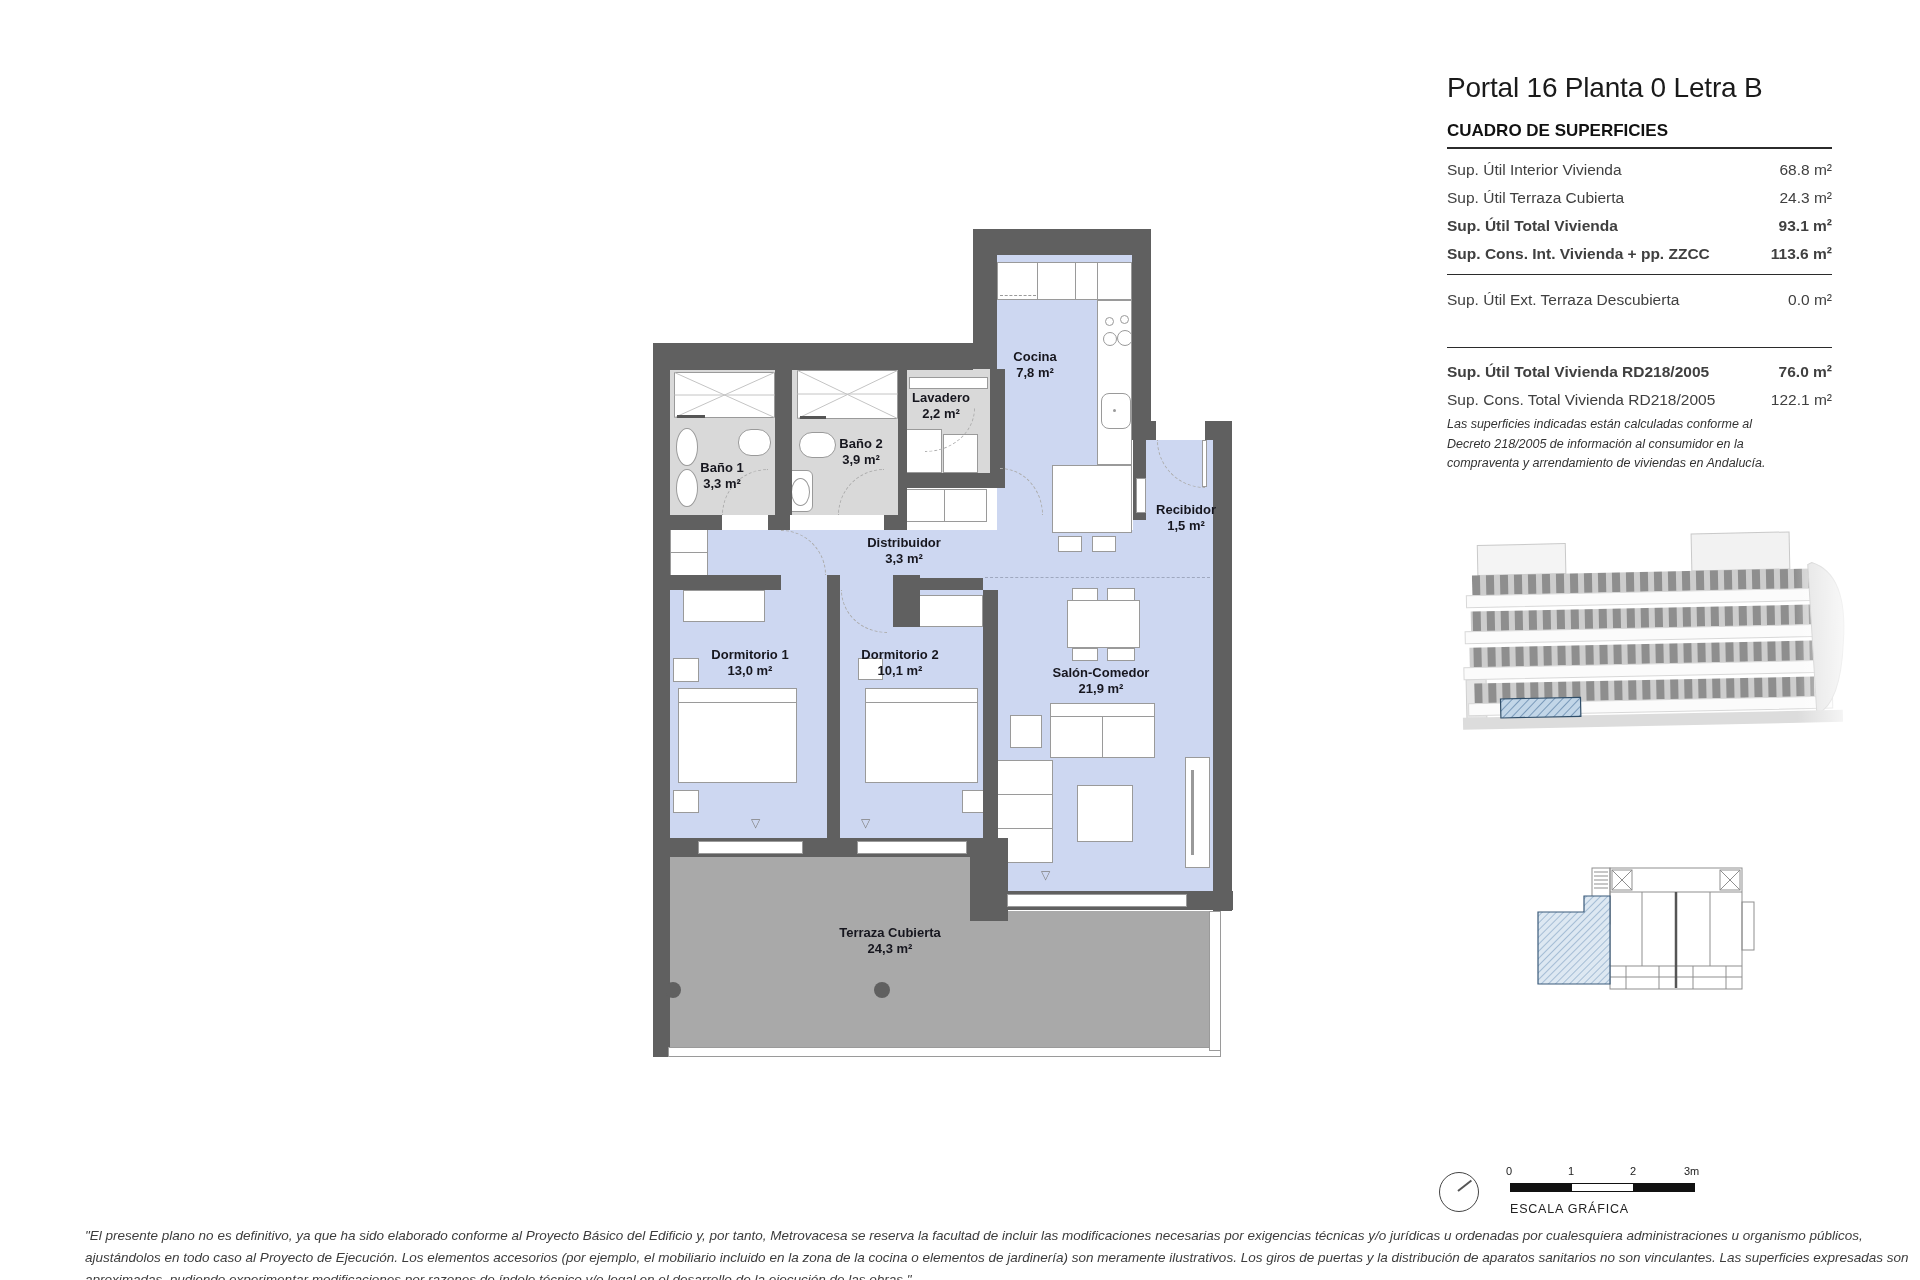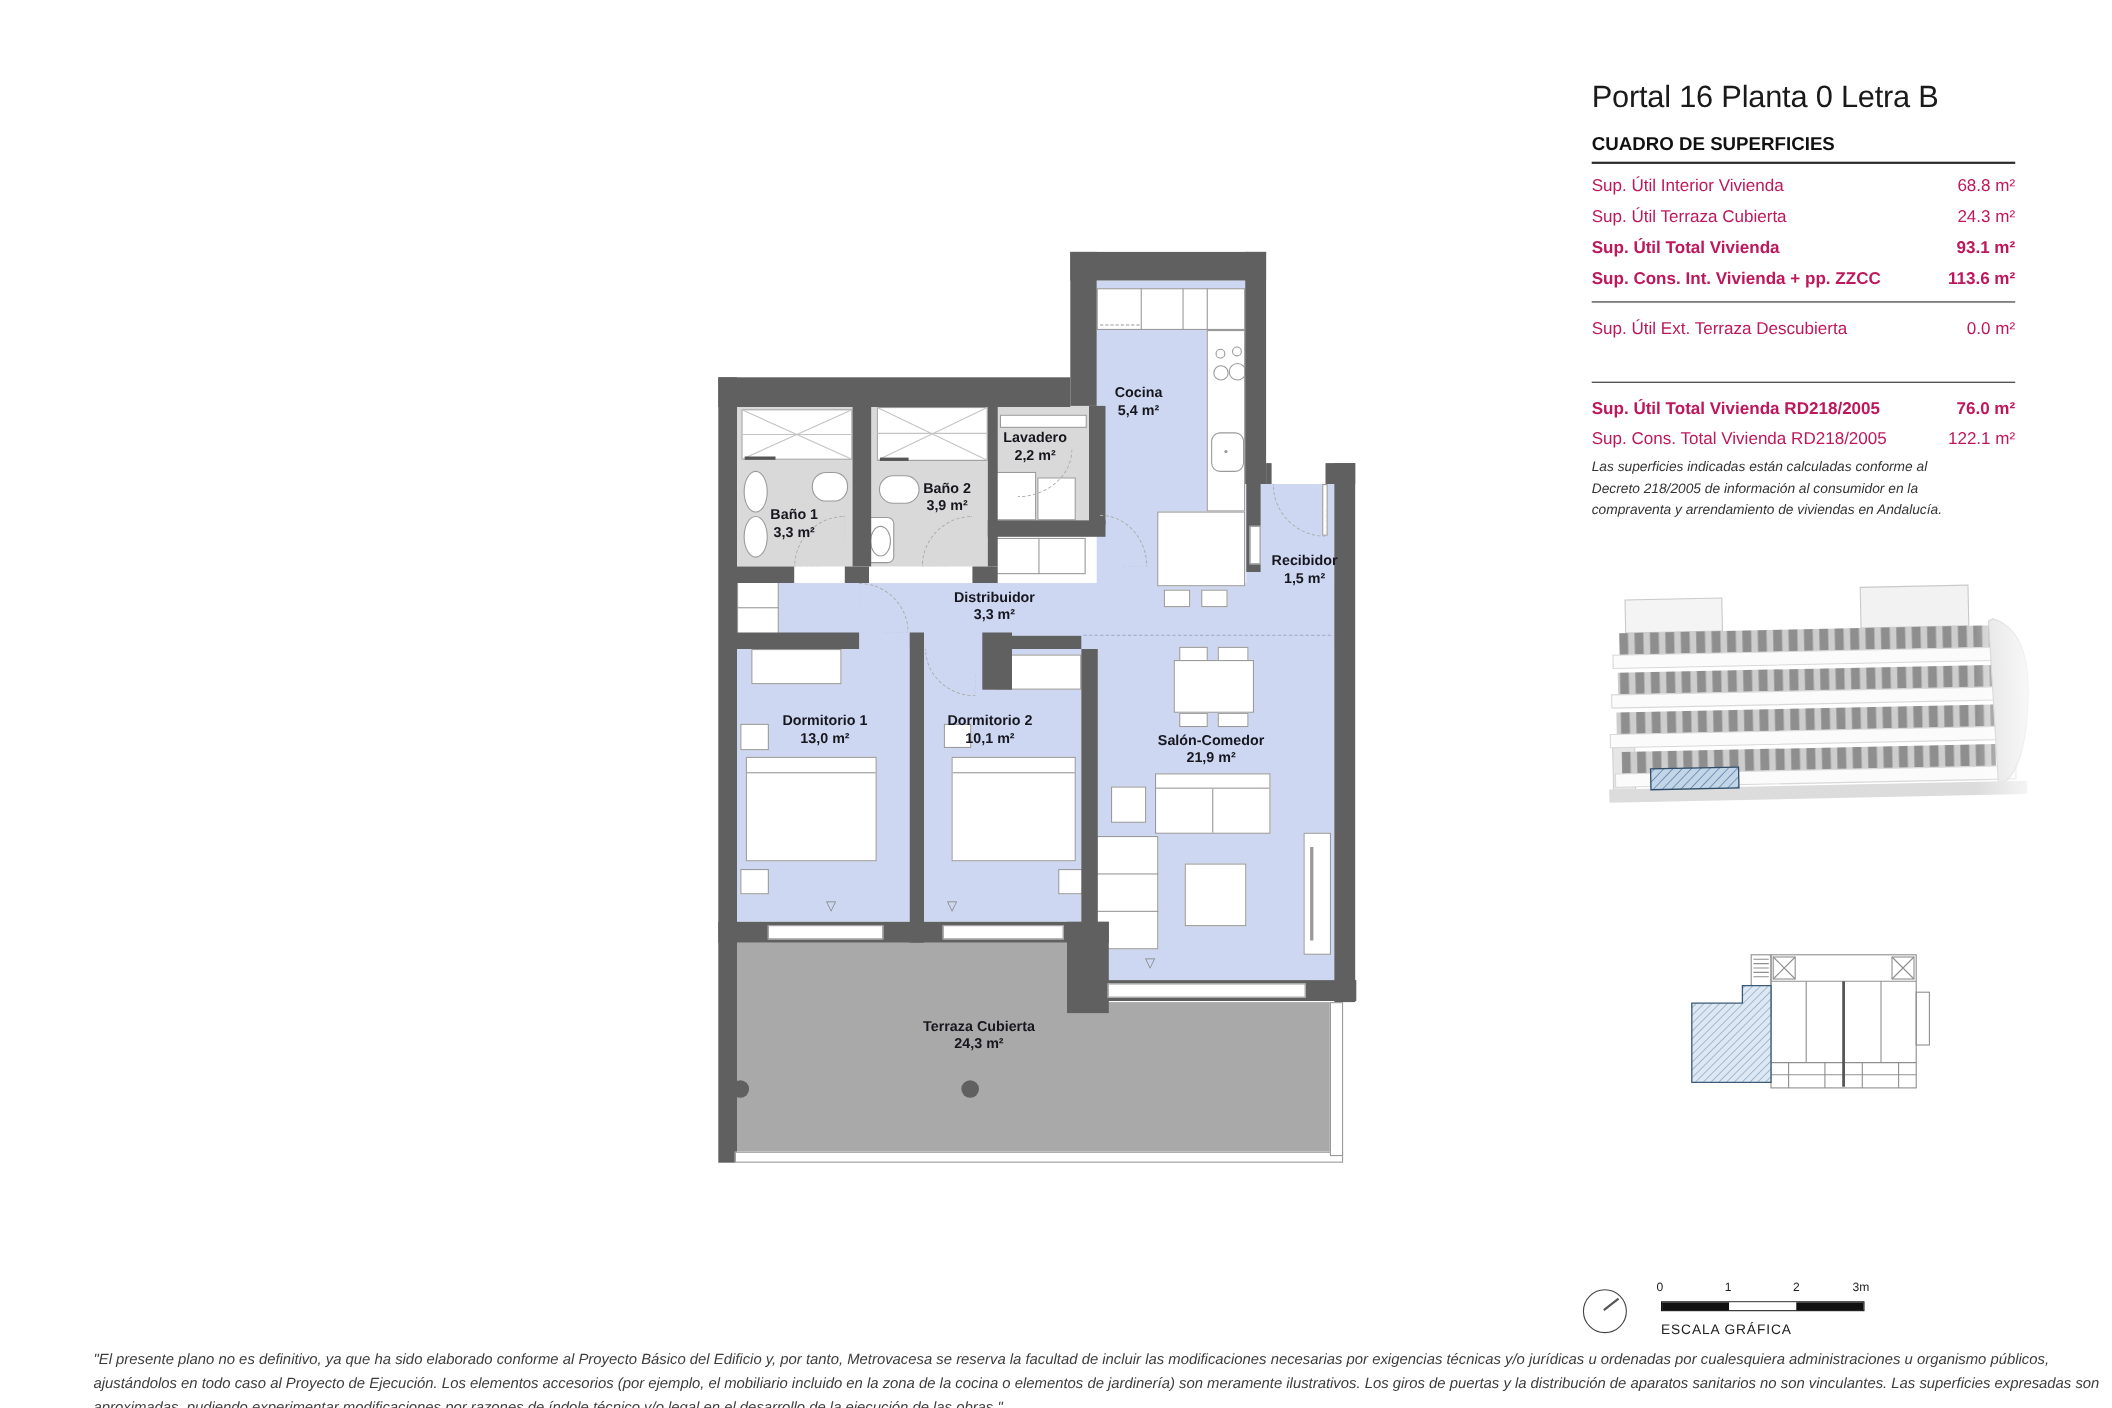--- a/index.html
+++ b/index.html
@@ -23,21 +23,21 @@
   .arc-tr{border-left:none;border-bottom:none;border-radius:0 100% 0 0;}
   .arc-br{border-left:none;border-top:none;border-radius:0 0 100% 0;}
   .dash-h{position:absolute;border-top:1px dashed #9fa8bf;}
   .room-label{position:absolute;transform:translate(-50%,-50%);text-align:center;
               font-size:13px;font-weight:600;line-height:16px;color:#16161e;white-space:nowrap;}
   .tri{position:absolute;color:#808080;font-size:12px;line-height:12px;}
   .panel-title{position:absolute;font-size:28px;font-weight:400;color:#1a1a1a;letter-spacing:-0.2px;}
   .tbl-head{position:absolute;font-size:17px;font-weight:700;color:#111;}
   .sep{position:absolute;background:#2b2b2b;height:1px;}
   .srow{position:absolute;width:385px;display:flex;justify-content:space-between;
-        font-size:15.5px;color:#be185d;}
+        font-size:15.5px;color:#404040;}
   .srow.b{font-weight:700;}
   .note{position:absolute;font-size:12.5px;font-style:italic;line-height:19.5px;color:#333;}
   .discl{position:absolute;font-size:13.5px;font-style:italic;color:#3c3c3c;white-space:nowrap;}
   .tick{position:absolute;font-size:11px;color:#222;}
   .scale-label{position:absolute;font-size:12.5px;letter-spacing:0.8px;color:#222;}
   .scalebar{position:absolute;left:1510px;top:1183px;width:183px;height:7px;
             border:1px solid #111;display:flex;box-sizing:content-box;}
   .scalebar div{height:100%;}
   .compass{position:absolute;left:1439px;top:1172px;width:38px;height:38px;
            border:1.3px solid #444;border-radius:50%;}
@@ -176,21 +176,21 @@
   <div class="arc arc-tl" style="left:838px;top:469px;width:46px;height:46px;"></div>
   <div class="arc arc-tr" style="left:781px;top:530px;width:45px;height:45px;"></div>
   <div class="arc arc-bl" style="left:841px;top:590px;width:46px;height:43px;"></div>
   <div class="arc arc-br" style="left:925px;top:408px;width:50px;height:44px;"></div>
   <div class="arc arc-tr" style="left:1000px;top:468px;width:43px;height:47px;"></div>
 
   <div class="dash-h" style="left:985px;top:577px;width:225px;"></div>
 
   <div class="room-label" style="left:1035px;top:365px;">
     <div>Cocina</div>
-    <div>5,4 m²</div>
+    <div>7,8 m²</div>
   </div>
   <div class="room-label" style="left:941px;top:406px;">
     <div>Lavadero</div>
     <div>2,2 m²</div>
   </div>
   <div class="room-label" style="left:861px;top:452px;">
     <div>Baño 2</div>
     <div>3,9 m²</div>
   </div>
   <div class="room-label" style="left:722px;top:476px;">

